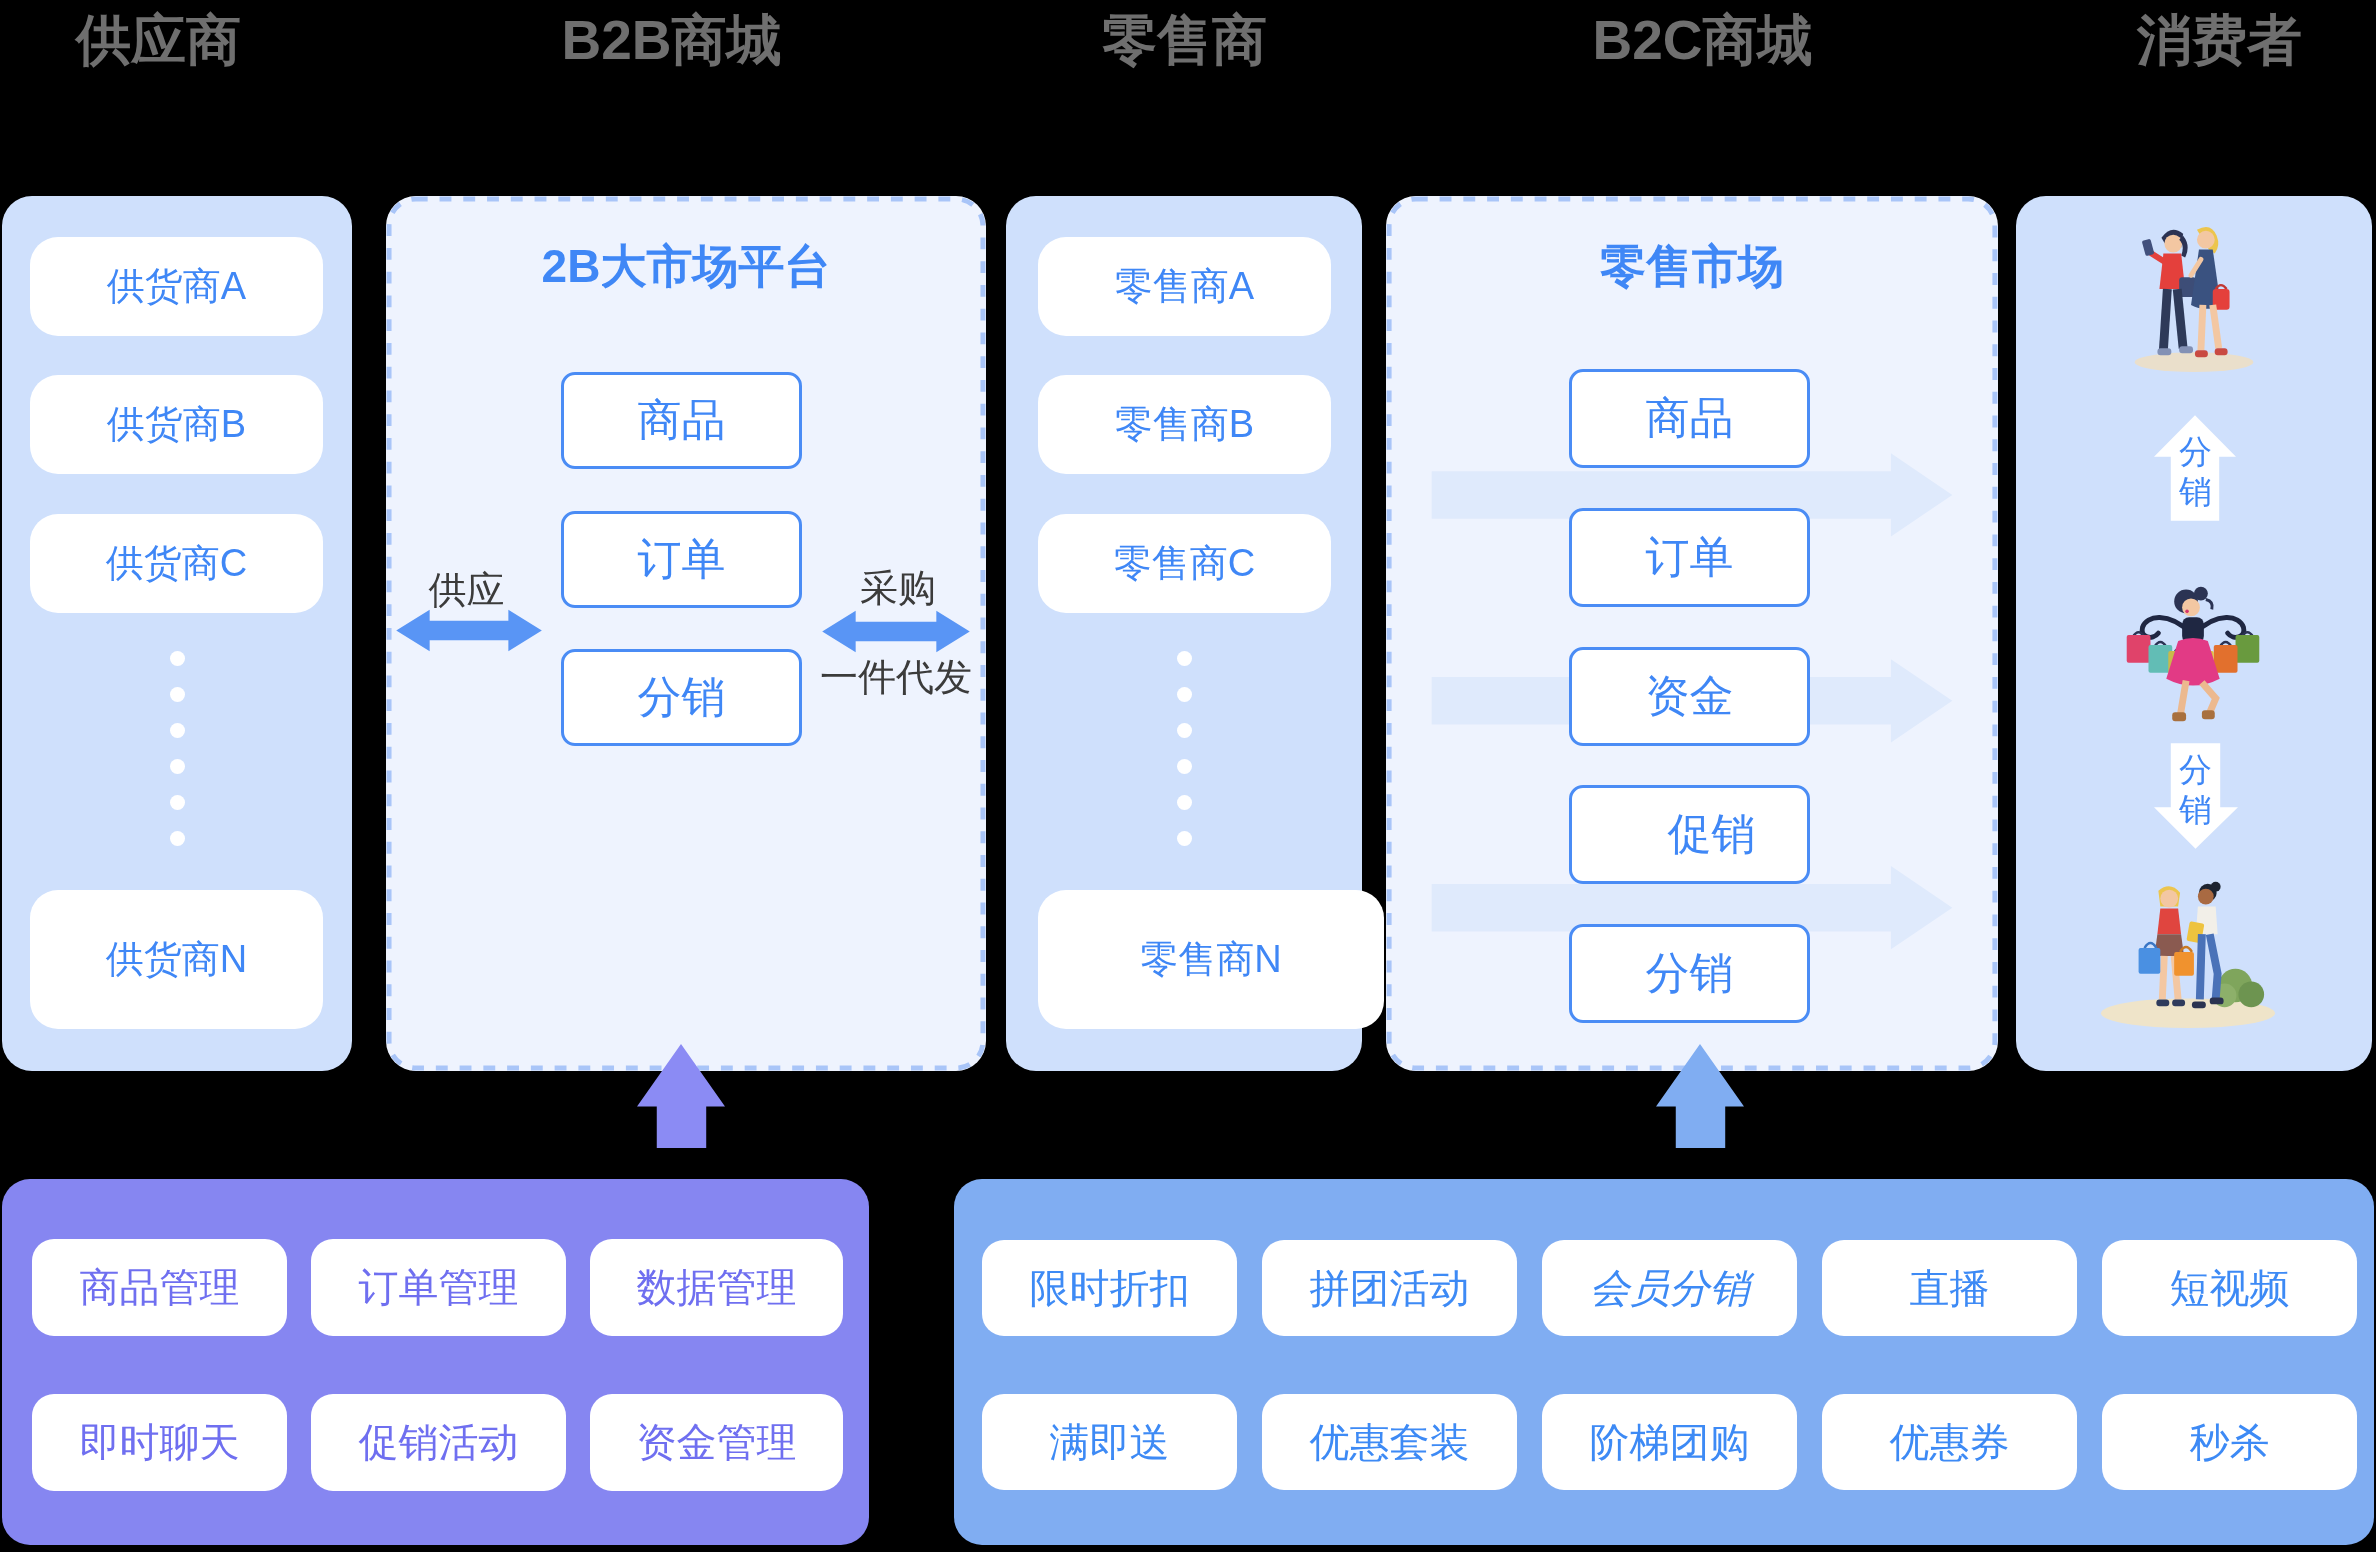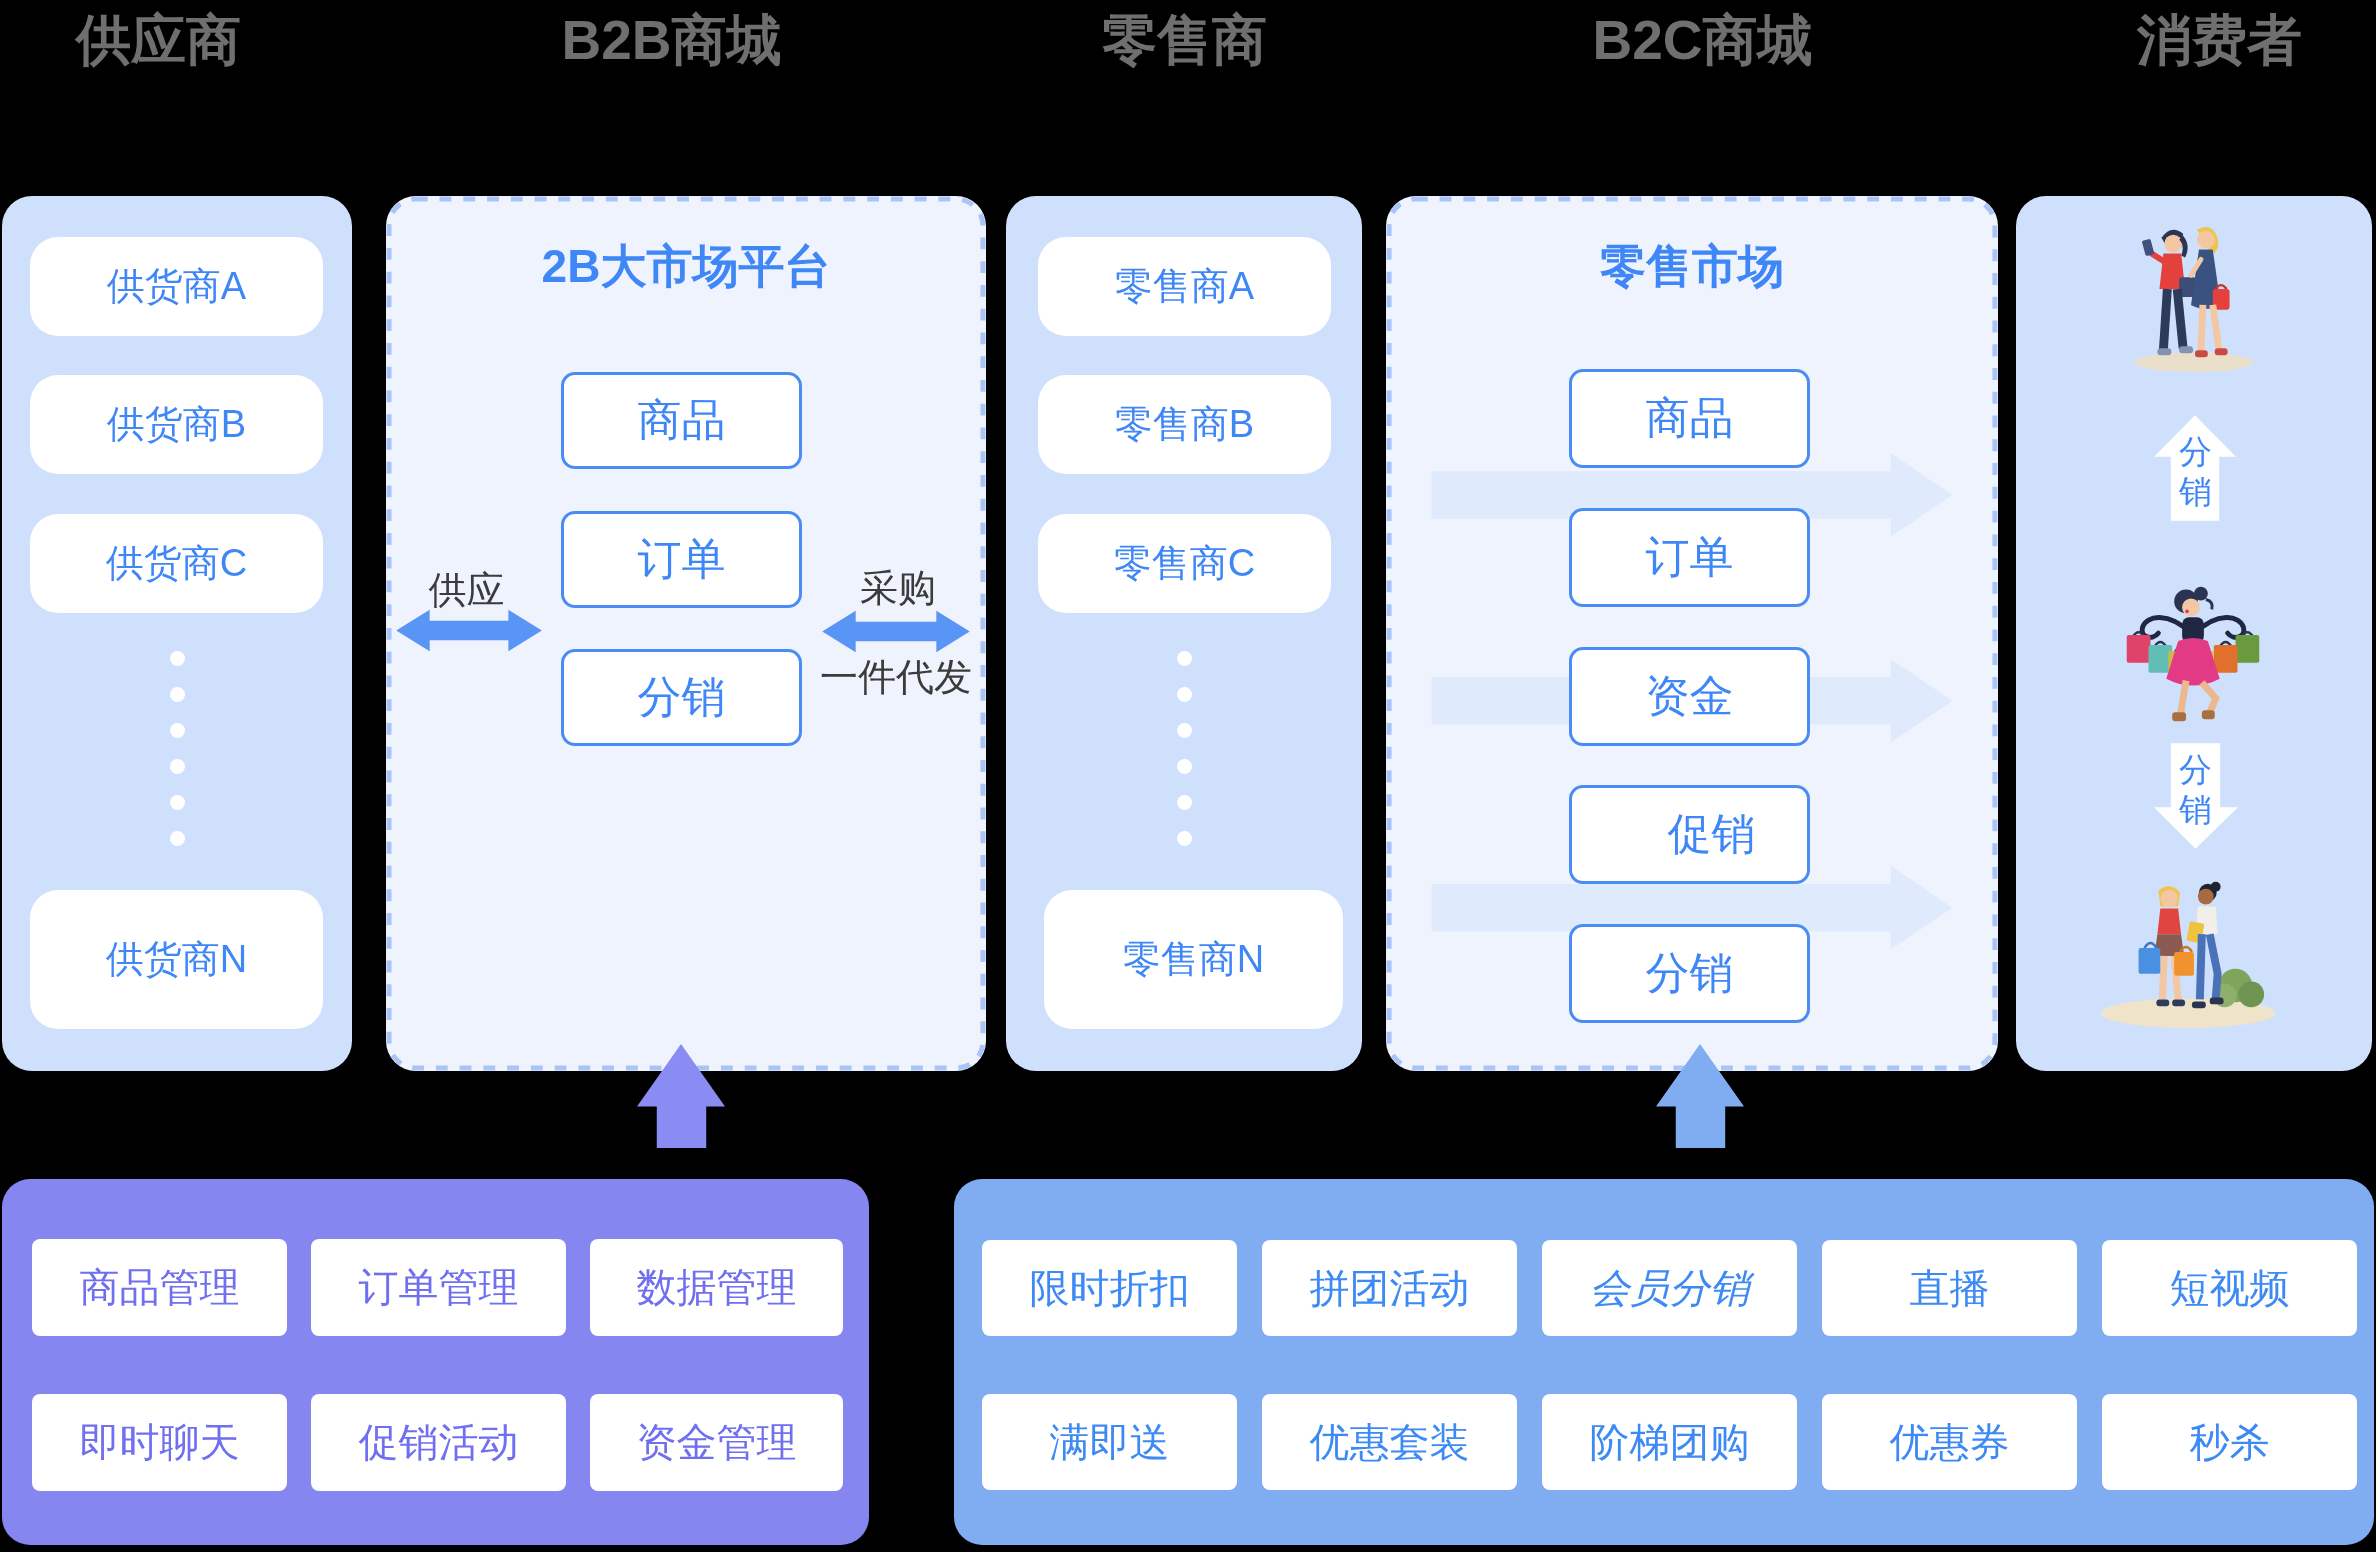--- a/index.html
+++ b/index.html
@@ -16,21 +16,21 @@
   .ptitle{position:absolute;top:40px;left:0;right:0;text-align:center;font-size:46px;
     font-weight:bold;color:#3f87f6;}
   .module{position:absolute;width:241px;background:#fff;border:3px solid #4a8cf5;border-radius:14px;
     box-sizing:border-box;display:flex;align-items:center;justify-content:center;
     font-size:44px;color:#3f87f6;}
   .m-b2b{left:175px;height:97px;}
   .m-b2c{left:183px;height:99px;}
   .flowlabel{position:absolute;font-size:38px;color:#3b3b3b;text-align:center;line-height:40px;}
   .dotcol{position:absolute;left:0;right:0;display:flex;flex-direction:column;align-items:center;gap:21px;}
   .dot{width:15px;height:15px;border-radius:50%;background:#fff;}
-  .bigbtn{position:absolute;background:#fff;border-radius:8px;display:flex;align-items:center;
+  .bigbtn{position:absolute;background:#fff;border-radius:22px;display:flex;align-items:center;
     justify-content:center;font-size:40px;}
   .purple-panel{position:absolute;background:#8686f1;border-radius:28px;}
   .blue-panel{position:absolute;background:#80adf2;border-radius:28px;}
   .purple-panel .bigbtn{color:#6f6ff0;}
   .blue-panel .bigbtn{color:#3d8af5;}
   .vArrowTxt{position:absolute;width:83px;text-align:center;font-size:33px;line-height:40px;
     color:#3f87f6;}
   svg{display:block;}
 </style>
 </head>
@@ -86,21 +86,21 @@
     <div class="wbtn" style="left:32px;top:179px;width:293px;height:99px;">零售商B</div>
     <div class="wbtn" style="left:32px;top:318px;width:293px;height:99px;">零售商C</div>
     <div class="dotcol" style="top:455px;">
       <div class="dot"></div>
         <div class="dot"></div>
         <div class="dot"></div>
       <div class="dot"></div>
         <div class="dot"></div>
         <div class="dot"></div>
     </div>
-    <div class="wbtn" style="left:38px;top:694px;width:299px;height:139px;">零售商N</div>
+    <div class="wbtn" style="left:32px;top:694px;width:346px;height:139px;">零售商N</div>
   </div>
 
   <div class="panel dashpanel" style="left:1386px;top:160px;width:612px;height:875px;">
     <svg class="dash-svg" width="612" height="875" viewBox="0 0 618 884">
       <rect x="3" y="3" width="612" height="878" rx="27" fill="none" stroke="#a9c5f8" stroke-width="5" stroke-dasharray="12 12"></rect>
     </svg>
     <svg class="dash-svg" width="612" height="875" viewBox="0 0 618 884">
       <polygon points="46,278 510,278 510,260 572,302 510,344 510,326 46,326" fill="#dfeafc"></polygon>
       <polygon points="46,486 510,486 510,468 572,510 510,552 510,534 46,534" fill="#dfeafc"></polygon>
       <polygon points="46,695 510,695 510,677 572,719 510,761 510,743 46,743" fill="#dfeafc"></polygon>

